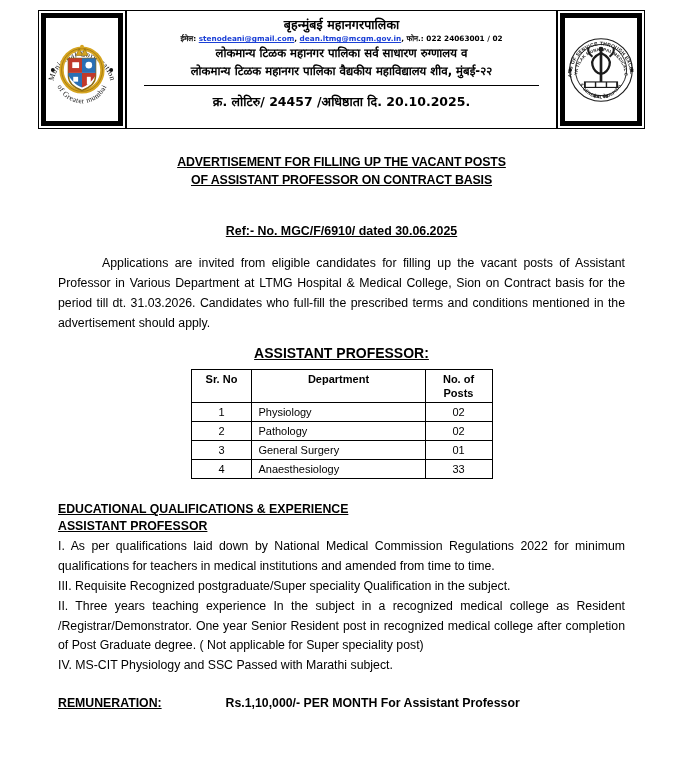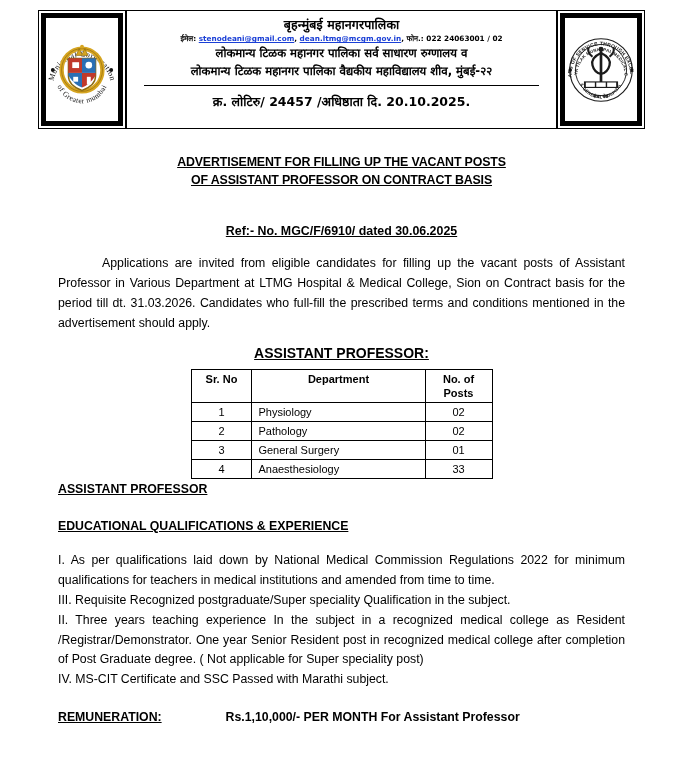--- a/index.html
+++ b/index.html
@@ -184,21 +184,21 @@
   
   .qual-head {
     font-weight: bold;
     font-size: 12.3px;
     margin-top: 24px;
   }
   .qual-head span { text-decoration: underline; }
   .qual-head.second { margin-top: 4px; }
 
   .qual-list {
-    margin-top: 19px;
+    margin-top: 5px;
     font-size: 12.3px;
     line-height: 1.62;
   }
   .qual-item { text-align: justify; }
   .qual-item.nojust { text-align: left; }
 
   
   .kv-row {
     display: flex;
     font-size: 12.3px;
@@ -357,32 +357,32 @@
         <td class="c">01</td>
       </tr>
       <tr>
         <td class="c">4</td>
         <td class="l">Anaesthesiology</td>
         <td class="c">33</td>
       </tr>
     </tbody>
   </table>
 
+  <div class="qual-head">
+    <span>EDUCATIONAL QUALIFICATIONS &amp; EXPERIENCE</span>
+  </div>
   <div class="qual-head second">
     <span>ASSISTANT PROFESSOR</span>
-  </div>
-  <div class="qual-head">
-    <span>EDUCATIONAL QUALIFICATIONS &amp; EXPERIENCE</span>
   </div>
 
   <div class="qual-list">
     <div class="qual-item">I. As per qualifications laid down by National Medical Commission Regulations 2022 for minimum qualifications for teachers in medical institutions and amended from time to time.</div>
     <div class="qual-item nojust">III. Requisite Recognized postgraduate/Super speciality Qualification in the subject.</div>
     <div class="qual-item">II. Three years teaching experience In the subject in a recognized medical college as Resident /Registrar/Demonstrator. One year Senior Resident post in recognized medical college after completion of Post Graduate degree. ( Not applicable for Super speciality post)</div>
-    <div class="qual-item nojust">IV. MS-CIT Certificate and SSC Passed with Marathi subject.</div>
+    <div class="qual-item nojust">IV. MS-CIT Physiology and SSC Passed with Marathi subject.</div>
   </div>
 
   <div class="kv-row">
     <div class="kv-key">REMUNERATION:</div>
     <div class="kv-val-bold">Rs.1,10,000/- PER MONTH For Assistant Professor</div>
   </div>
 
 </div>
 
 </body></html>

